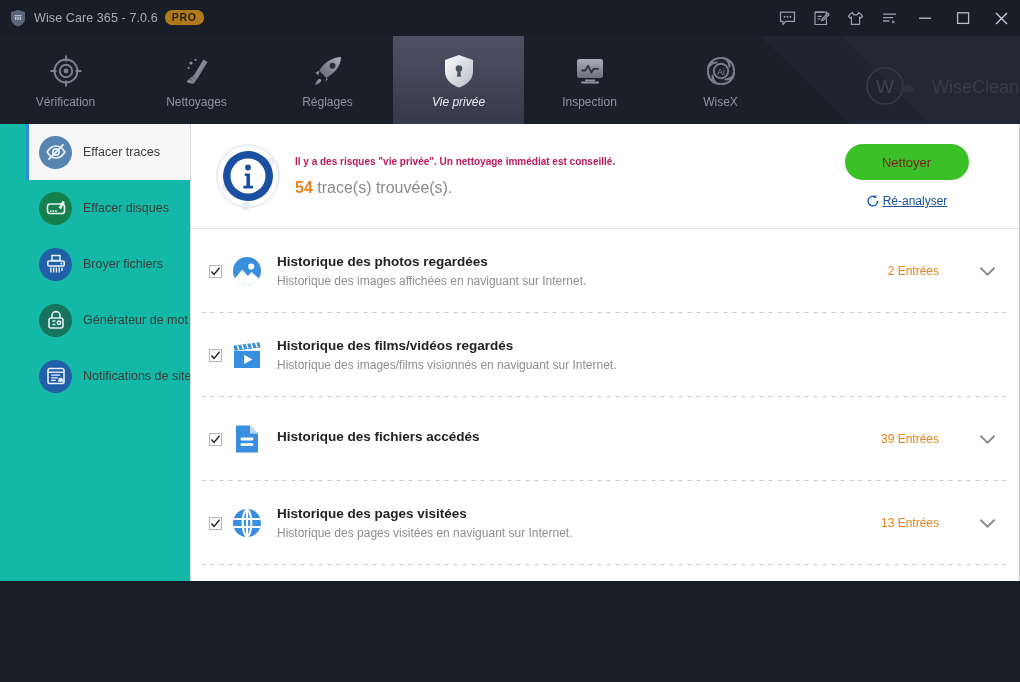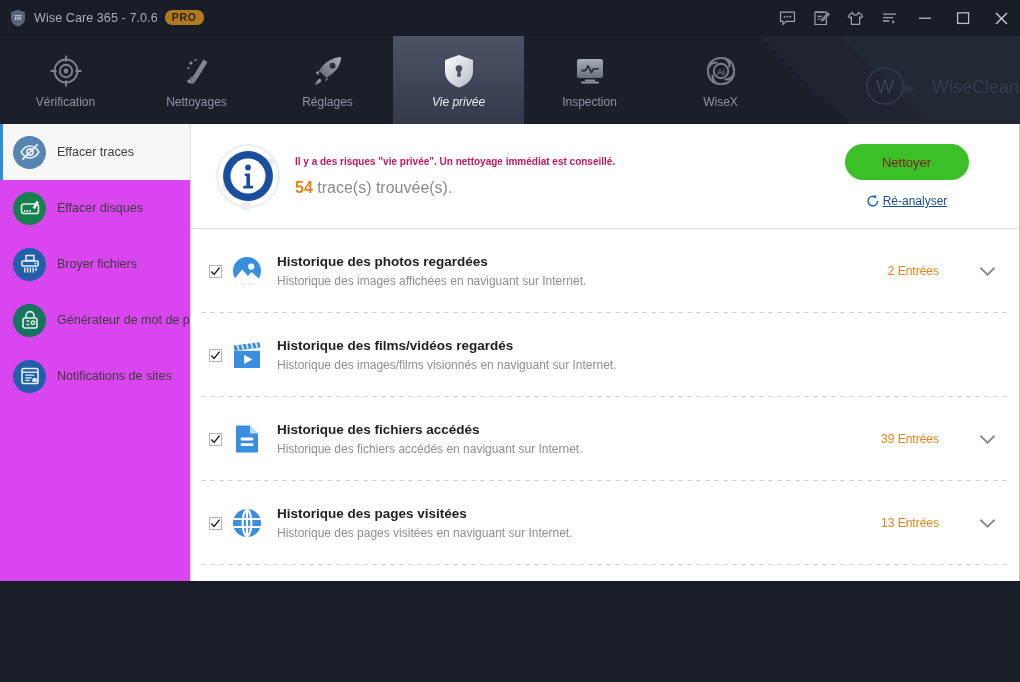--- a/index.html
+++ b/index.html
@@ -83,24 +83,25 @@
     flex: 1 1 auto;
     display: flex;
     background: #ffffff;
     border-bottom: 3px solid #191d27;
     overflow: hidden;
   }
 
   
   .sidebar {
     width: 191px; flex: 0 0 191px;
-    background: #d946ef;
+    background: #14b8a6;
     border-right: 1px solid #d9d9d9;
     position: relative;
     overflow: hidden;
+    padding-left: 26px;
   }
   .side-item {
     height: 56px;
     display: flex; align-items: center;
     padding-left: 13px;
     cursor: default;
     position: relative;
   }
   .side-item.selected {
     background: #f7f7f7;
@@ -550,21 +551,20 @@
           <span class="row-ico">
             <svg width="30" height="30" viewBox="0 0 30 30">
               <path d="M4 1.5 h14 l8 8 v19 h-22 z" fill="#3a8ee0"></path>
               <path d="M18 1.5 l8 8 h-8 z" fill="#bcdcf7"></path>
               <rect x="8.5" y="13.5" width="13" height="2.9" rx="1.4" fill="#ffffff"></rect>
               <rect x="8.5" y="19.2" width="13" height="2.9" rx="1.4" fill="#ffffff"></rect>
             </svg>
           </span>
           <div class="row-text">
             <div class="row-title">Historique des fichiers accédés</div>
-            <div class="row-desc">Historique des fichiers accédés en naviguant sur Internet.</div>
           </div>
           <div class="row-count">39 Entrées</div>
           <div class="row-chev">
             <svg width="17" height="11" viewBox="0 0 17 11">
                 <path d="M1.4 1.8 L8.5 8.6 L15.6 1.8" fill="none" stroke="#8b8b8b" stroke-width="2"></path>
               </svg>
           </div>
         </div>
 
         <div class="row">

